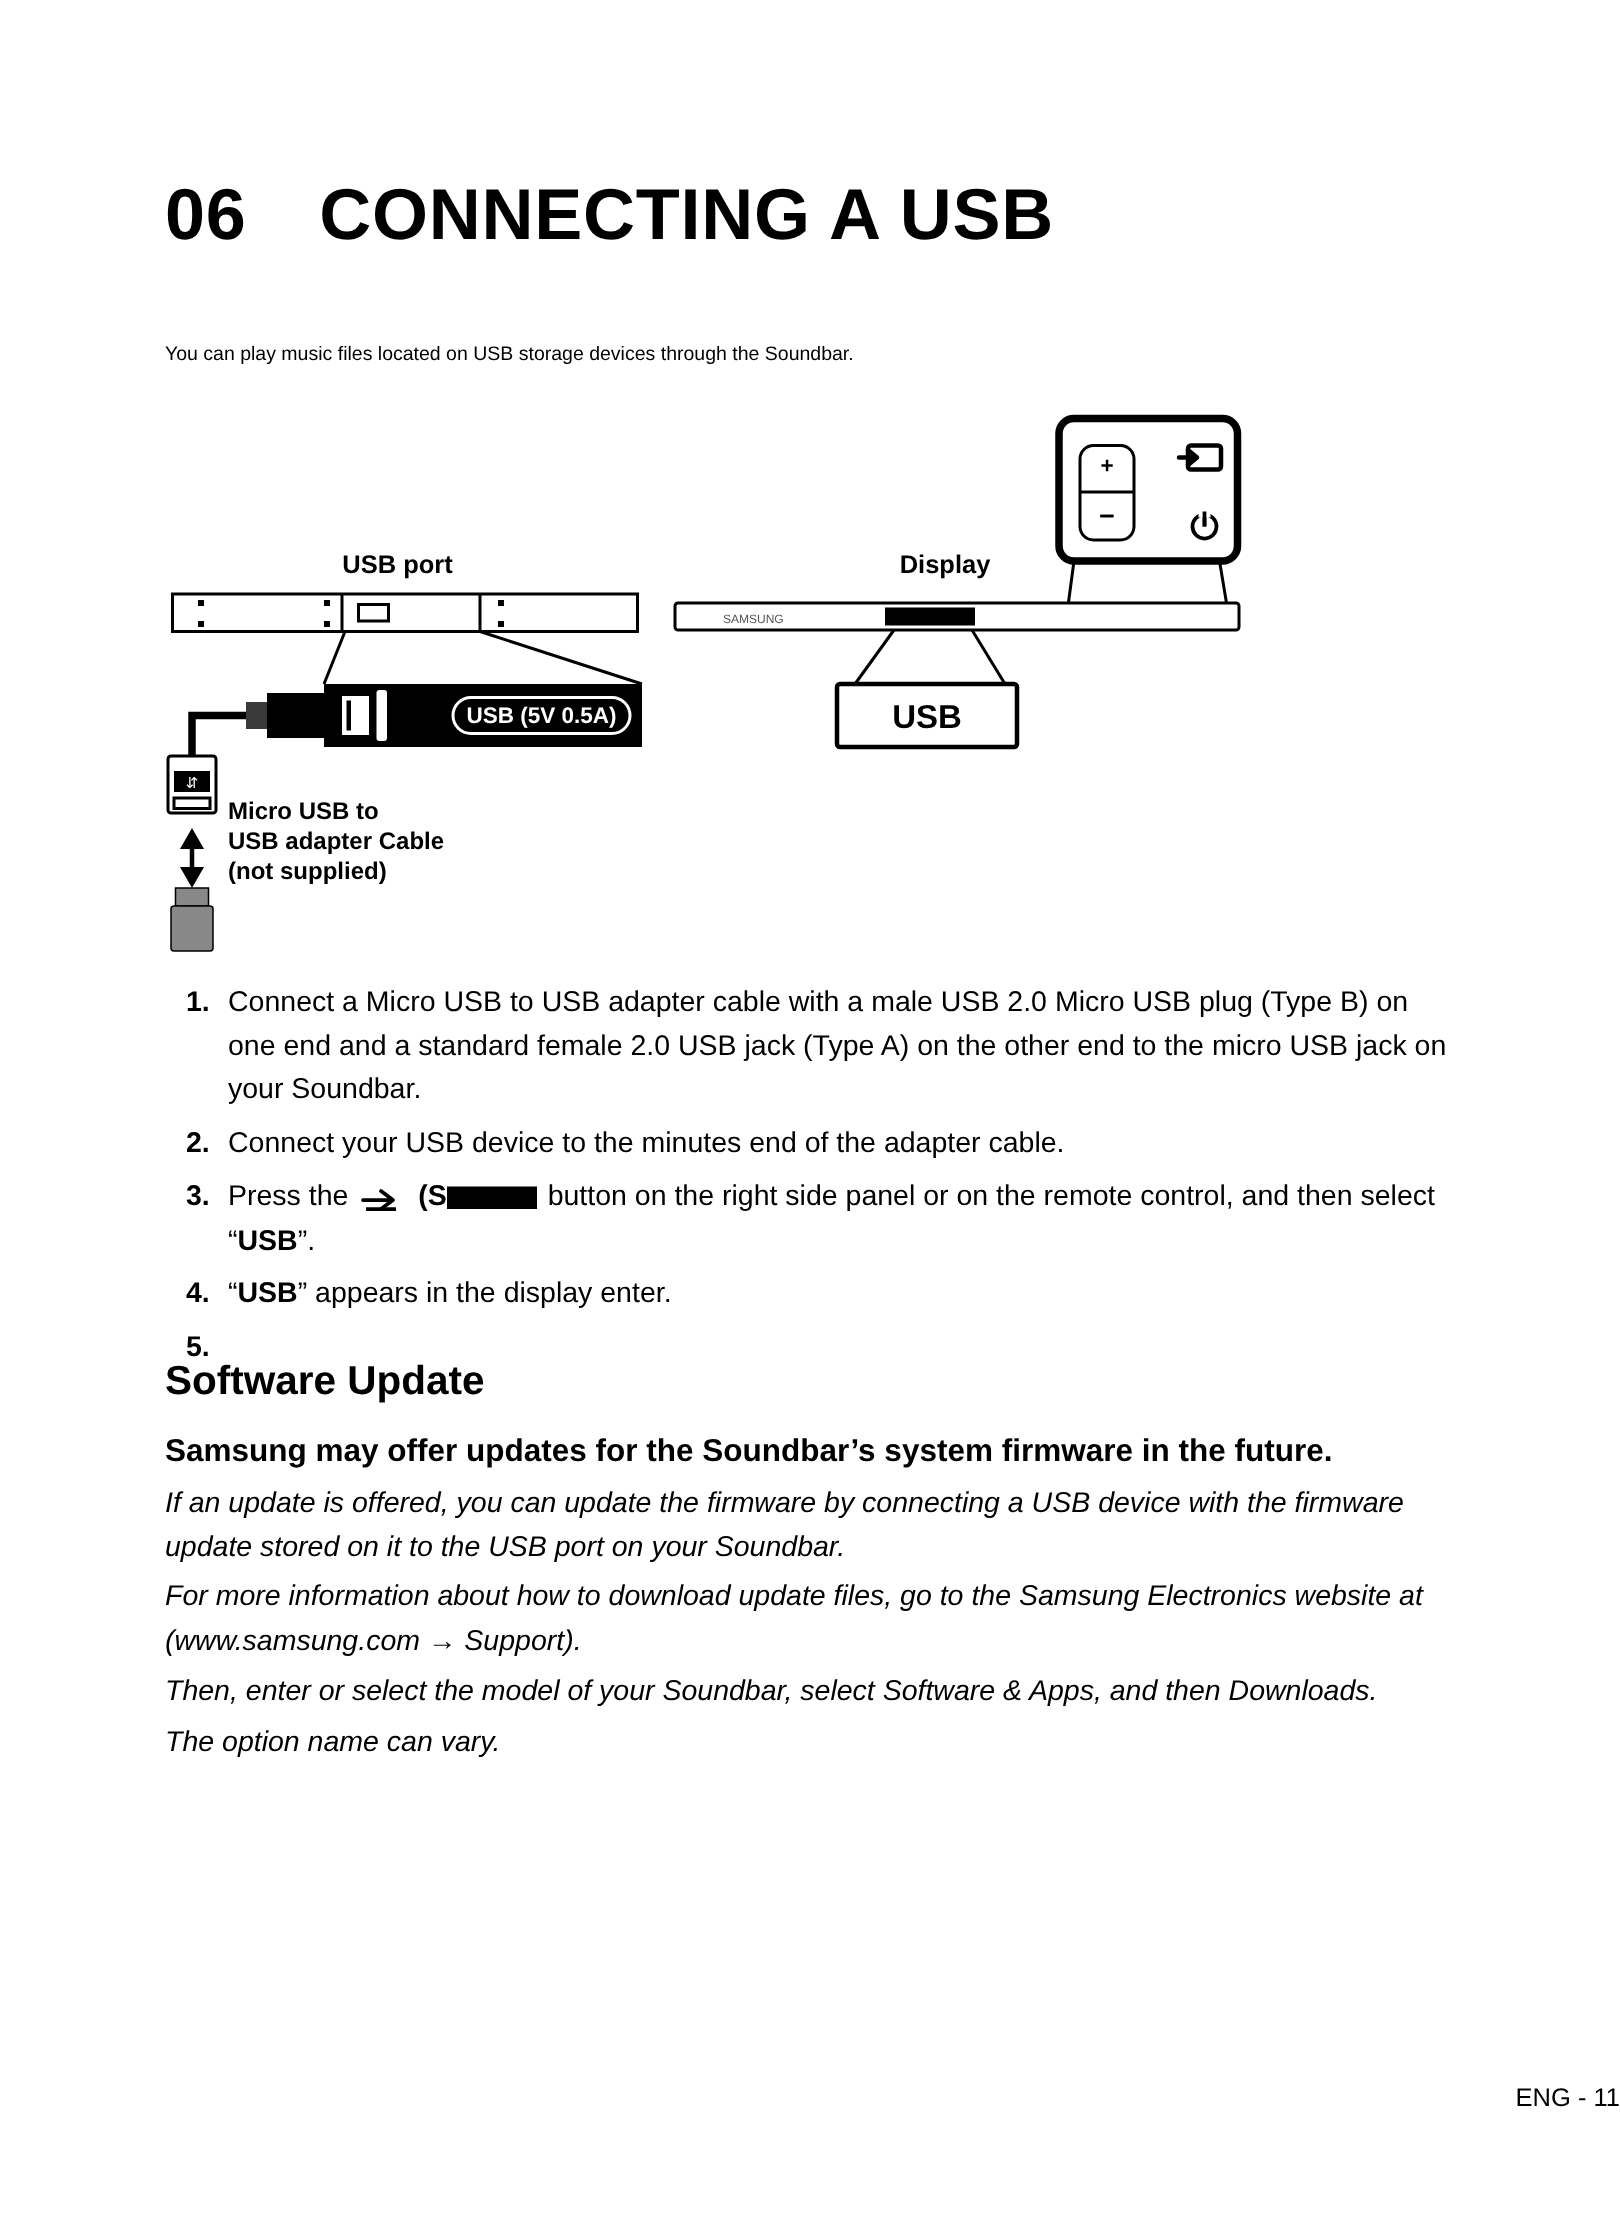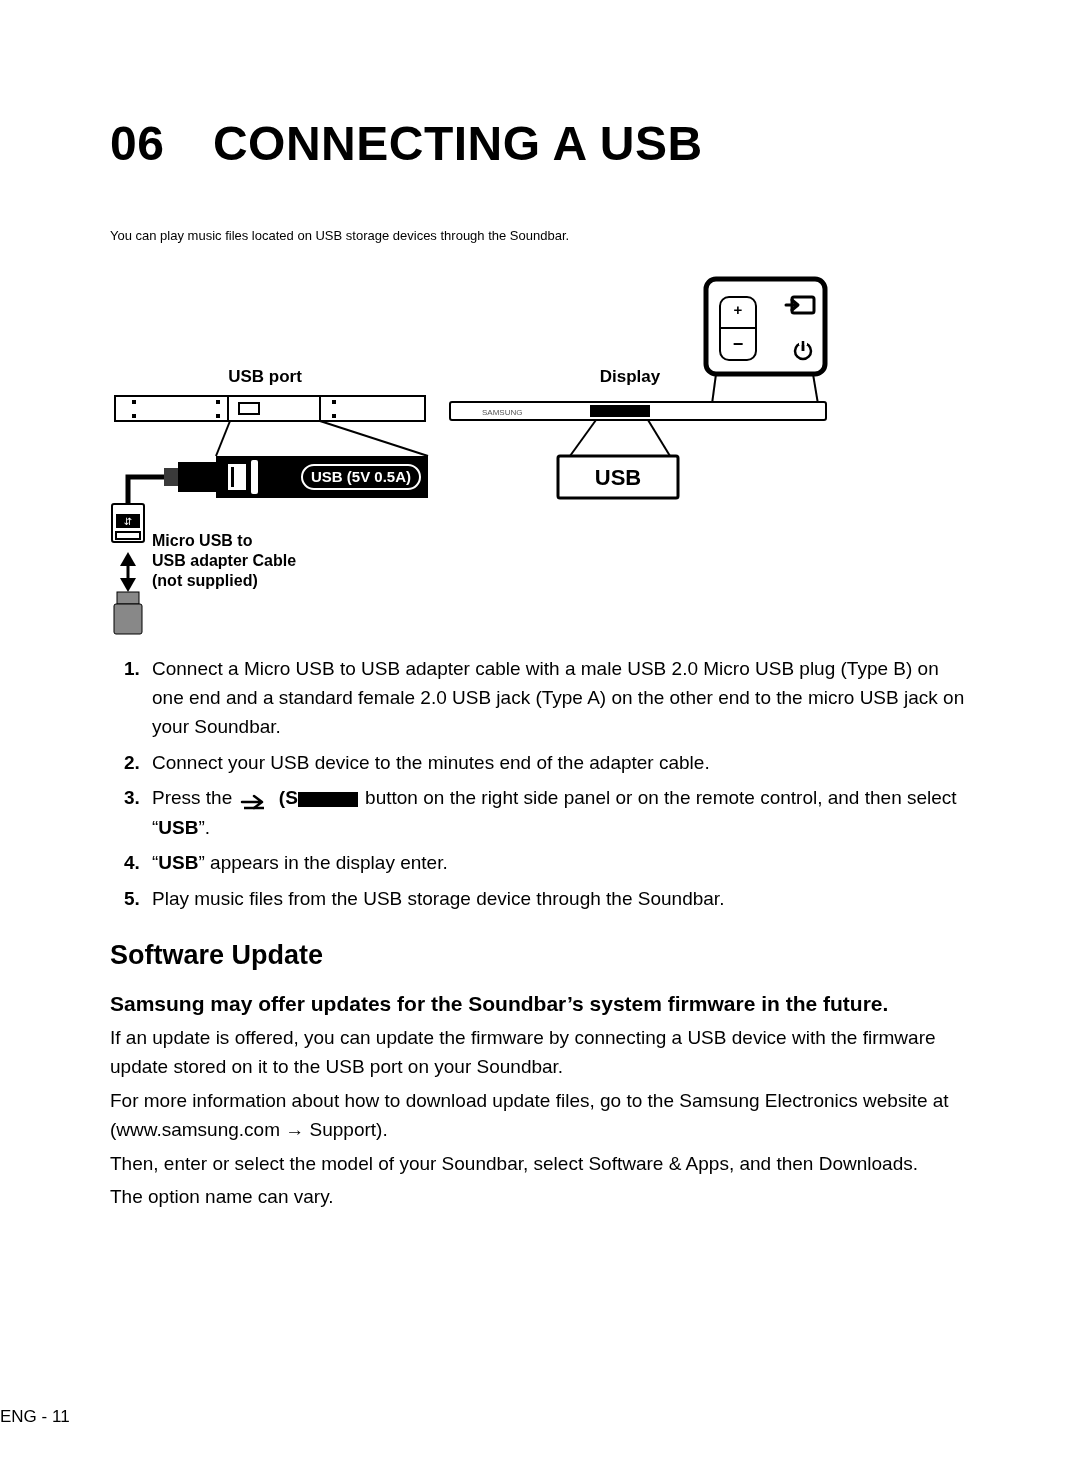--- a/index.html
+++ b/index.html
@@ -77,28 +77,28 @@
     margin-right: 2px;
   }
 
   h2.subhead {
     font-size: 27px;
     font-weight: 700;
     margin-top: 22px;
     margin-bottom: 12px;
   }
   .bold-line { font-weight: 700; font-size: 21px; margin-bottom: 4px; }
-  .para { font-size: 19px; line-height: 1.55; margin-bottom: 4px; }
+  .para { font-size: 19px; line-height: 1.55; margin-bottom: 4px; font-style: italic; }
   .arrow { display: inline-block; }
 
   .footer {
     position: absolute;
-    bottom: 50px;
+    bottom: 68px;
     left: 0; right: 0;
-    text-align: left;
+    text-align: right;
     font-size: 17px;
   }
 </style>
 </head>
 <body>
 
 <div class="title">06 CONNECTING A USB</div>
 
 <div class="intro">You can play music files located on USB storage devices through the Soundbar.</div>
 
@@ -211,21 +211,20 @@
   <li>
     <span>Press the </span><span class="source-icon"><svg width="32" height="18" viewBox="0 0 32 18">
           <path d="M 2 9 L 20 9 M 14 3 L 22 9 L 14 15" fill="none" stroke="#000" stroke-width="2.5" stroke-linecap="round" stroke-linejoin="round"></path>
           <line x1="4" y1="15" x2="24" y2="15" stroke="#000" stroke-width="2.5"></line>
         </svg></span><b> (S</b><span class="redact"></span> <span>button on the right side panel or on the remote control, and then select “</span><b>USB</b><span>”.</span>
   </li>
   <li>
     <span>“</span><b>USB</b><span>” appears in the display enter.</span>
   </li>
   <li>
-    <span>Play music files from the USB storage device through the Soundbar.</span>
   </li>
 </ol>
 
 <h2 class="subhead">Software Update</h2>
 <div class="bold-line">Samsung may offer updates for the Soundbar’s system firmware in the future.</div>
 <div class="para">If an update is offered, you can update the firmware by connecting a USB device with the firmware update stored on it to the USB port on your Soundbar.</div>
 <div class="para">
   <span>For more information about how to download update files, go to the Samsung Electronics website at (www.samsung.com </span><span class="arrow">→</span><span> Support).</span>
 </div>
 <div class="para">Then, enter or select the model of your Soundbar, select Software &amp; Apps, and then Downloads.</div>

